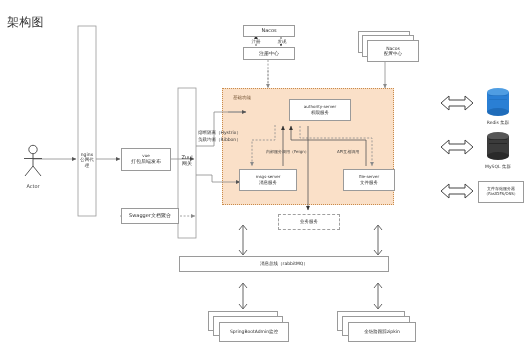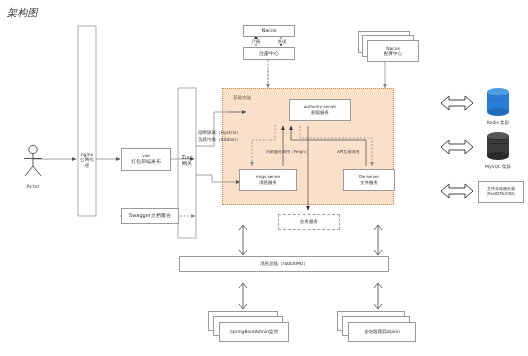--- a/index.html
+++ b/index.html
@@ -9,21 +9,21 @@
   #canvas{position:absolute;left:0;top:0;width:528px;height:356px;}
   .svglayer{position:absolute;left:0;top:0;width:528px;height:356px;pointer-events:none;}
   .node{position:absolute;box-sizing:border-box;display:flex;flex-direction:column;
         align-items:center;justify-content:center;text-align:center;
         line-height:1.18;color:#2b2b2b;}
   .boxed{border:1px solid #9a9a9a;background:#ffffff;}
   .lbl{position:absolute;color:#3a3a3a;white-space:nowrap;text-align:center;}
   .t4{font-size:4px;}
   .t45{font-size:4.5px;}
   .t5{font-size:5px;}
-  .title{position:absolute;left:7px;top:6px;font-size:10px;color:#333;letter-spacing:.3px;font-style:italic;}
+  .title{position:absolute;left:7px;top:14px;font-size:12px;color:#333;letter-spacing:.3px;}
   
   #basiczone{position:absolute;left:222px;top:88px;width:172px;height:117px;
              background:#fae0c8;border:1px dotted #c98b4b;box-sizing:border-box;}
   #basiczone-label{position:absolute;left:233px;top:95px;font-size:4.5px;color:#6b4a2a;}
   
   .dashedbox{border:1px dashed #a0a0a0;background:#fff;}
   
   .stack{position:absolute;}
   .stack .card{position:absolute;border:1px solid #9a9a9a;background:#fff;box-sizing:border-box;}
   

